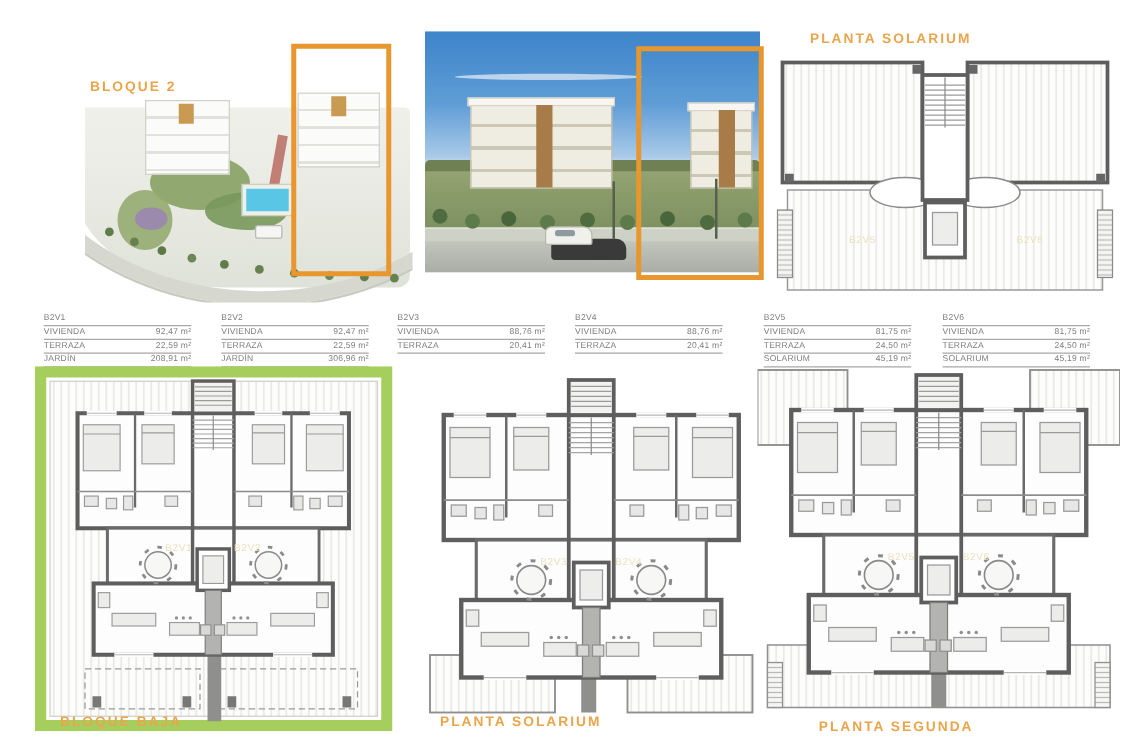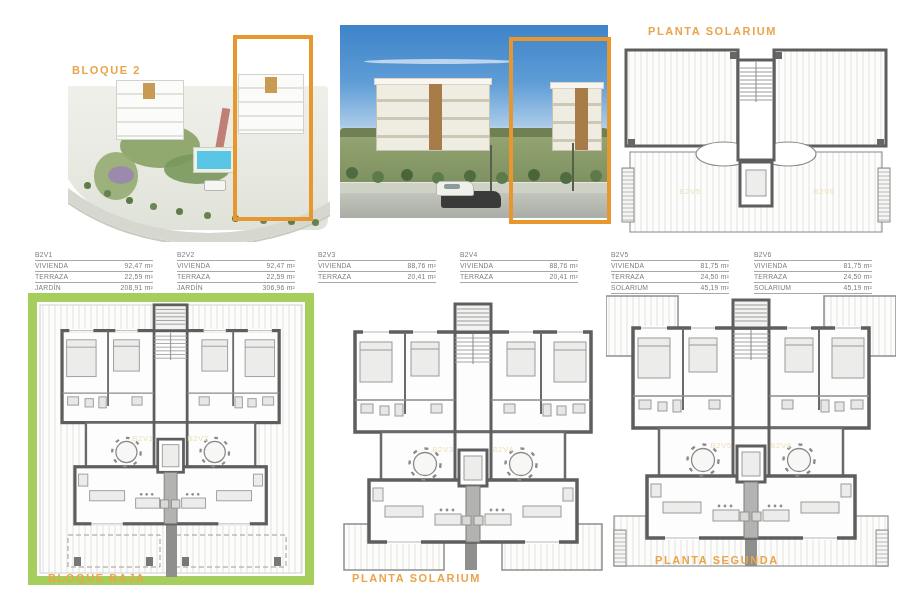--- a/index.html
+++ b/index.html
@@ -373,15 +373,15 @@
     <g>
       <rect x="8" y="224" width="274" height="50" fill="url(#hv)" stroke="#8f8f8f" stroke-width="1.2"></rect>
       <rect x="8" y="238" width="12" height="36" fill="url(#hh)" stroke="#8f8f8f" stroke-width="1"></rect>
       <rect x="270" y="238" width="12" height="36" fill="url(#hh)" stroke="#8f8f8f" stroke-width="1"></rect>
     </g>
     <rect x="139" y="228" width="12" height="46" fill="#8f8f8d"></rect>
     <use href="#plan-core" transform="translate(15,6)"></use>
     <text x="115" y="156" text-anchor="middle" class="plan-label">B2V5</text>
     <text x="175" y="156" text-anchor="middle" class="plan-label">B2V6</text>
   </svg>
-  <div class="orange-title" style="left:655px;top:554px;">PLANTA SEGUNDA</div>
+  <div class="orange-title" style="left:655px;top:576px;">PLANTA SEGUNDA</div>
 
 </div>
 
 </body></html>

